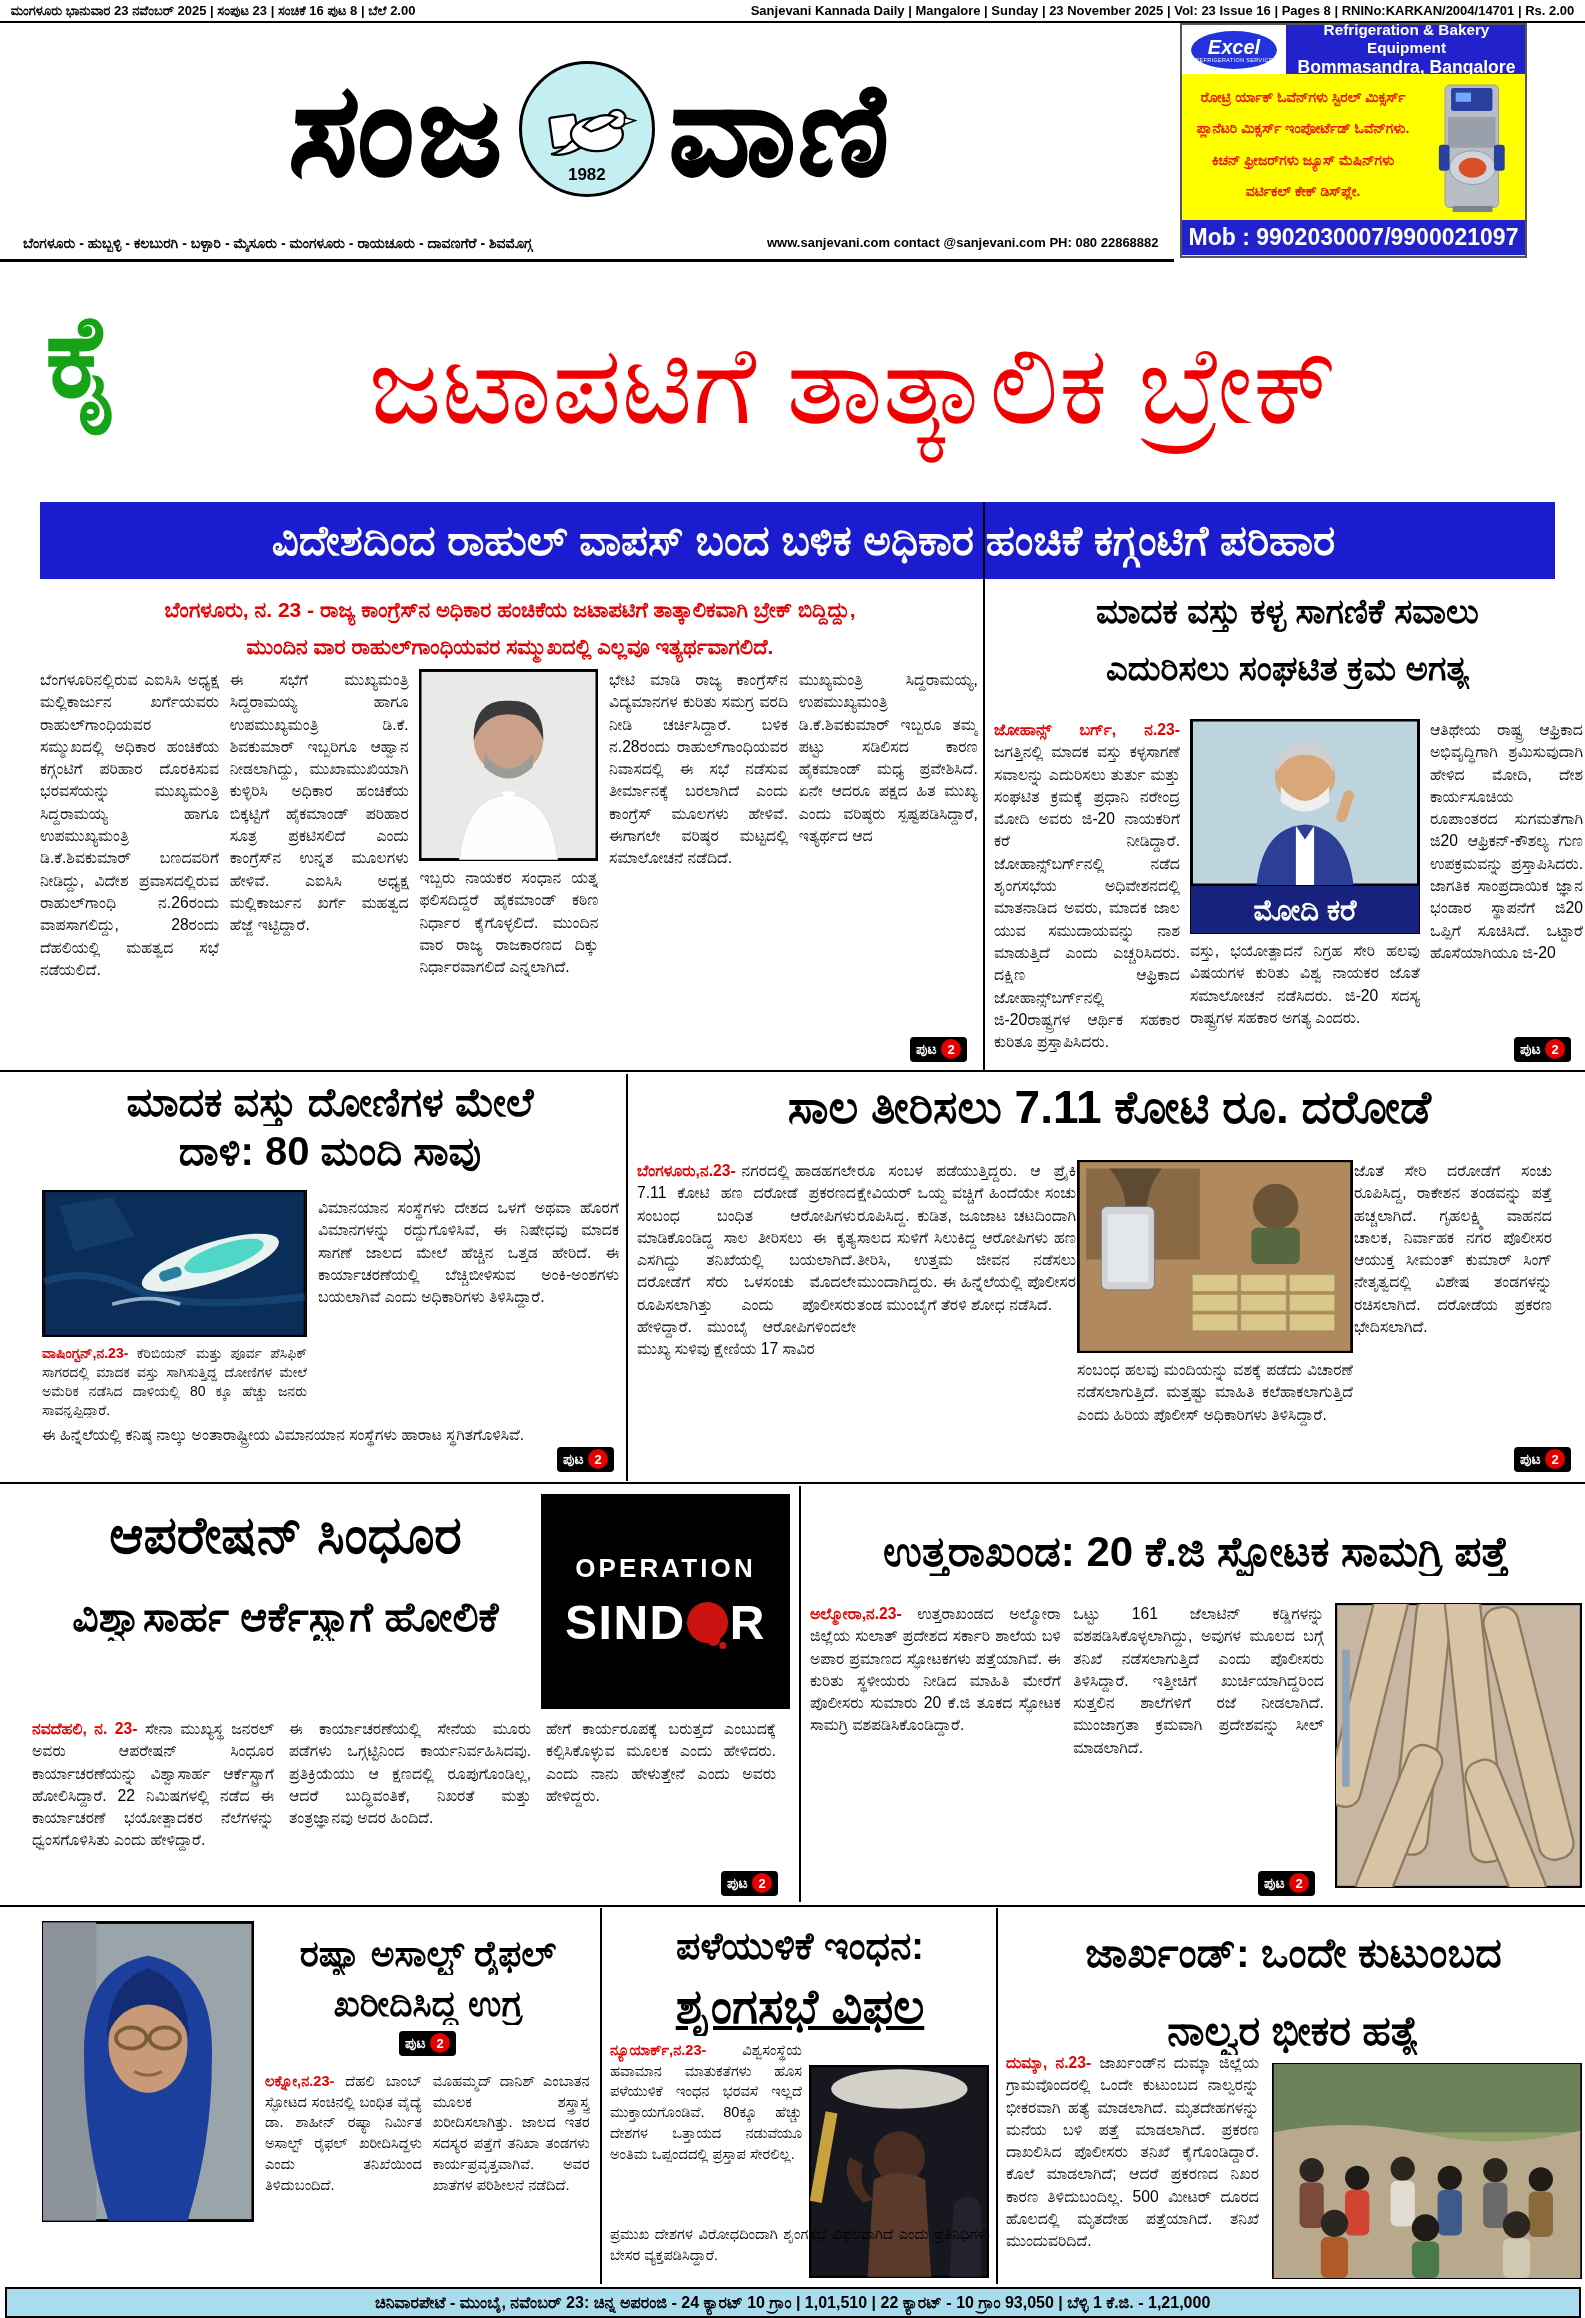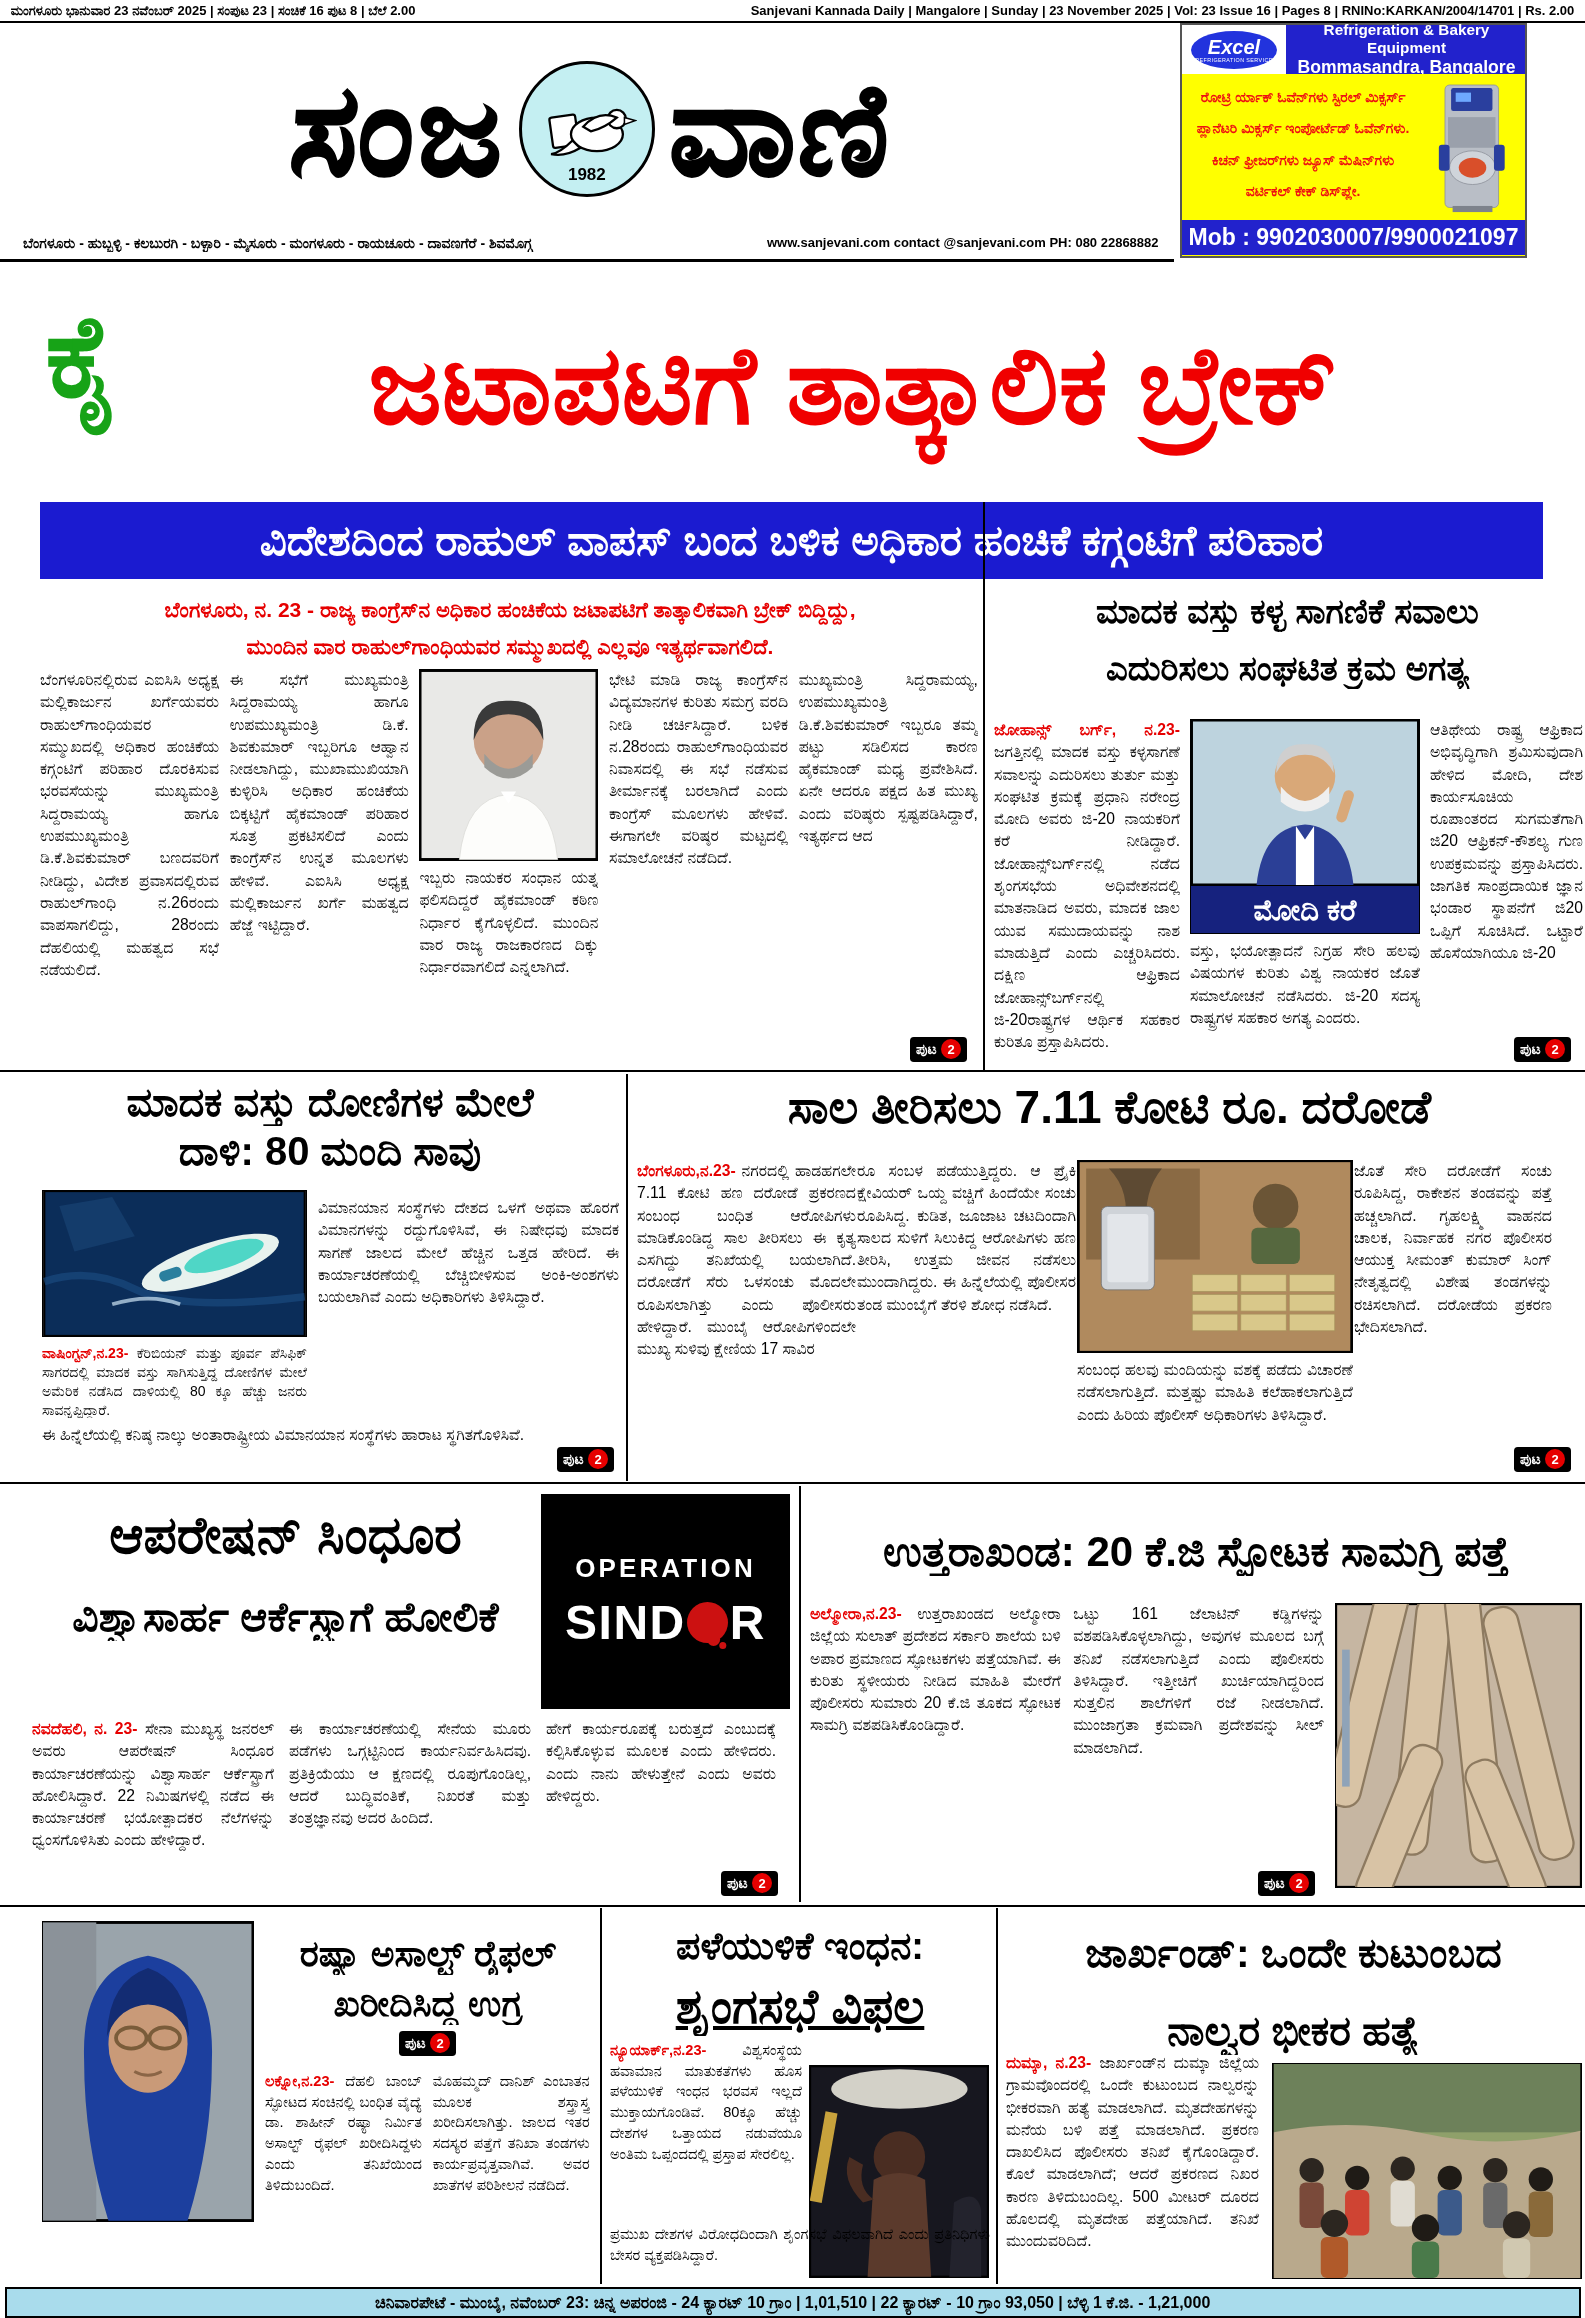--- a/index.html
+++ b/index.html
@@ -31,24 +31,24 @@
   .ad-titles .t1{font-size:15.3px;} .ad-titles .t2{font-size:17.6px;}
   .ad-body{position:relative;height:146px;background:#ffff00;overflow:hidden;}
   .ad-lines{position:absolute;left:6.1px;top:7.7px;width:230px;color:#ee1111;font-weight:900;font-size:14px;
             text-align:center;line-height:2.25;}
   .ad-machine{position:absolute;right:4.6px;top:3.1px;}
   .ad-foot{height:35px;background:#2222cc;color:#fff;font-weight:900;font-size:23px;display:flex;
            align-items:center;justify-content:center;}
 
   
   .kicker{top:276px;left:31px;width:104px;font-size:115px;font-weight:900;color:#17a317;line-height:1.4;text-align:center;}
-  .mainhead{top:270px;left:134px;width:1438px;height:230px;color:#f00000;font-weight:700;font-size:109px;
+  .mainhead{top:270px;left:134px;width:1438px;height:230px;color:#f00000;font-weight:400;font-size:109px;
             line-height:230px;text-align:center;white-space:nowrap;overflow:hidden;}
   .banner{top:502px;left:40px;width:1503px;height:77px;background:#1b1bd0;color:#fff;font-weight:bold;
-          font-size:42px;line-height:77px;text-align:center;white-space:nowrap;overflow:hidden;}
+          font-size:42px;line-height:77px;text-align:center;white-space:nowrap;overflow:hidden;padding-left:12px;}
   .leadtxt{top:592px;left:40px;width:940px;height:71px;color:#e60000;font-weight:bold;font-size:21px;
            text-align:center;line-height:1.75;overflow:hidden;}
   .modi-h{left:993px;width:589px;text-align:center;font-weight:900;font-size:34px;white-space:nowrap;overflow:hidden;}
 
   .vline{width:2.3px;background:#000;}
   .hline{left:0;width:1585px;height:2.3px;background:#000;}
 
   .cols{display:flex;overflow:hidden;}
   .col{overflow:hidden;}
   .body{font-size:15.7px;line-height:1.42;text-align:justify;}

